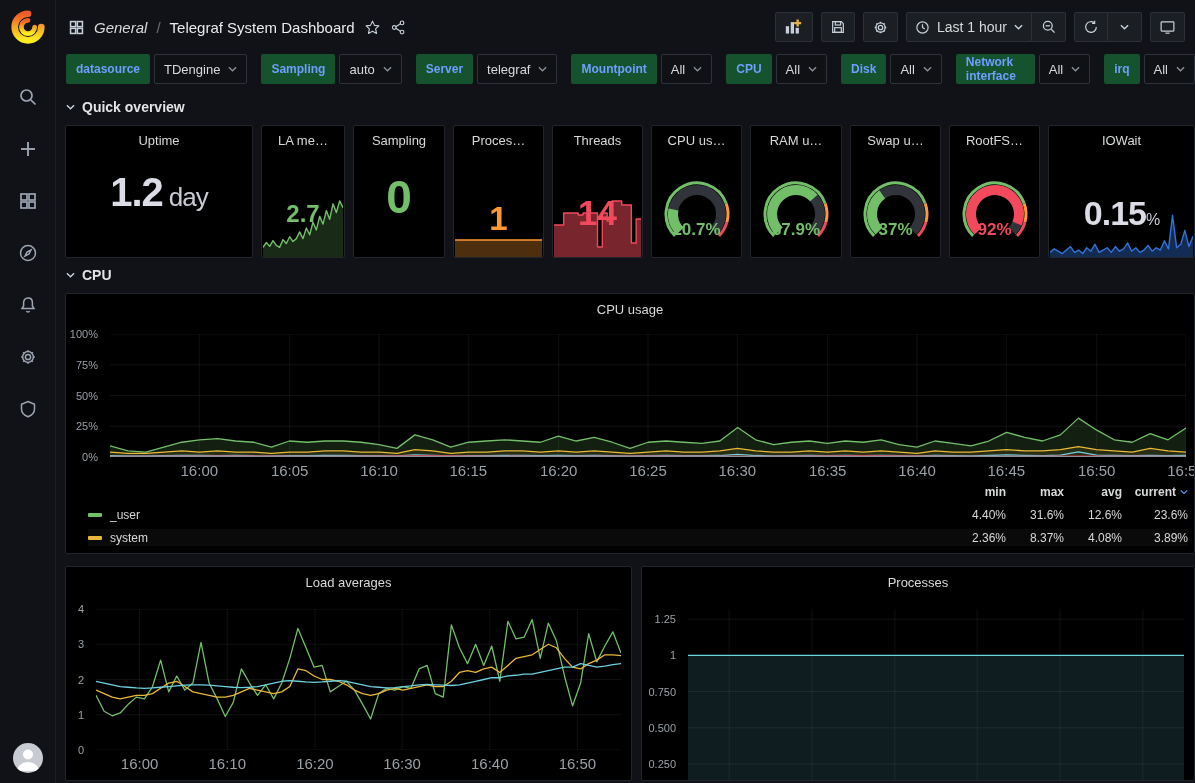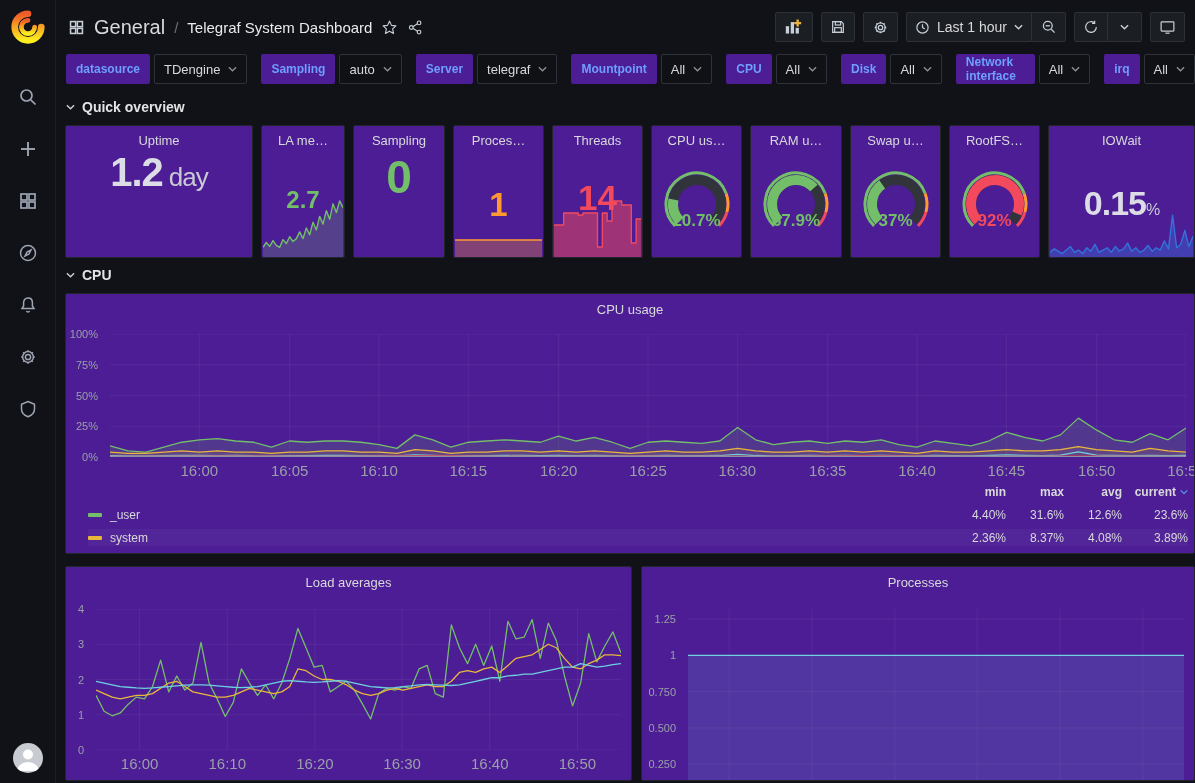--- a/index.html
+++ b/index.html
@@ -14,48 +14,48 @@
   .sicon { width:38px; height:30px; display:flex; align-items:center; justify-content:center; cursor:pointer; color:#9da5b3;}
   .sicon svg { stroke:#9da5b3; }
   .avatar { position:absolute; bottom:10px; left:50%; transform:translateX(-50%); width:30px; height:30px; border-radius:50%;
     background:#c8cbd1; overflow:hidden; cursor:pointer;}
 
   .main { margin-left:56px; }
 
   
   .topnav { height:54px; display:flex; align-items:center; justify-content:space-between; padding:0 10px 0 12px; }
   .crumbs { display:flex; align-items:center; gap:9px; }
-  .crumb-sec { font-size:20px; color:#d8d9da; cursor:pointer;}
+  .crumb-sec { font-size:15px; color:#d8d9da; cursor:pointer;font-style:italic;}
   .crumb-sep { font-size:15px; color:#6c7077; }
   .crumb-title { font-size:15px; color:#e9eaeb; font-weight:500; cursor:pointer;}
   .crumb-ic { display:flex; align-items:center; cursor:pointer;}
   .nav-right { display:flex; align-items:center; gap:8px; }
   .navbtn { height:30px; min-width:34px; padding:0 8px; background:#1b1e23; border:1px solid #2c3037; border-radius:2px;
     display:flex; align-items:center; justify-content:center; gap:7px; cursor:pointer; color:#c7d0d9; font-size:14px;}
   .btngroup { display:flex; }
   .btngroup .navbtn { border-radius:0; border-left-width:0; }
   .btngroup .navbtn:first-child { border-radius:2px 0 0 2px; border-left-width:1px;text-align:right;}
   .btngroup .navbtn:last-child { border-radius:0 2px 2px 0; }
   .tp-label { color:#d8d9da; white-space:nowrap; }
 
   
   .vars { height:36px; display:flex; align-items:flex-start; gap:14px; padding:0 0 0 10px; }
   .vgroup { display:flex; gap:4px; }
-  .vlabel { height:30px; display:flex; align-items:center; padding:0 10px; background:#4c1d95; border-radius:2px;
+  .vlabel { height:30px; display:flex; align-items:center; padding:0 10px; background:#14532d; border-radius:2px;
     color:#6e9fff; font-size:12px; font-weight:700; cursor:pointer;}
   .vvalue { height:30px; display:flex; align-items:center; gap:8px; padding:0 9px; background:#0f1115;
     border:1px solid #2e323a; border-radius:2px; color:#d8d9da; font-size:13px; cursor:pointer;}
   .chev { width:9px; height:6px; display:inline-block; }
 
   
   .rowhead { display:flex; align-items:center; gap:7px; height:22px; margin:6px 0 0 10px; cursor:pointer; }
   .rowhead .t { font-size:14px; font-weight:700; color:#e2e3e4; }
 
   
-  .panel { background:#4c1d95; border:1px solid #22252b; border-radius:2px; position:relative; overflow:hidden; }
+  .panel { background:#000000; border:1px solid #22252b; border-radius:2px; position:relative; overflow:hidden;gap:20px; }
   .panel-title { text-align:center; font-size:13px; font-weight:500; color:#d8d9da; padding-top:8px; height:26px; cursor:pointer;}
 
   .stats-row { display:flex; gap:8px; margin:7px 0 0 9px; width:1130px; height:133px; }
   .stat { display:flex; flex-direction:column; }
   .stat-title { text-align:center; font-size:13px; font-weight:500; color:#d8d9da; padding-top:7px; height:24px;
     white-space:nowrap; overflow:hidden; cursor:pointer;}
   .stat-body { position:relative; flex:1; }
   .w188{width:188px}.w84{width:84px}.w92{width:92px}.w91{width:91px}.wfl{flex:1}
 
   .big-center { position:absolute; inset:0; display:flex; align-items:flex-start; justify-content:center; }

